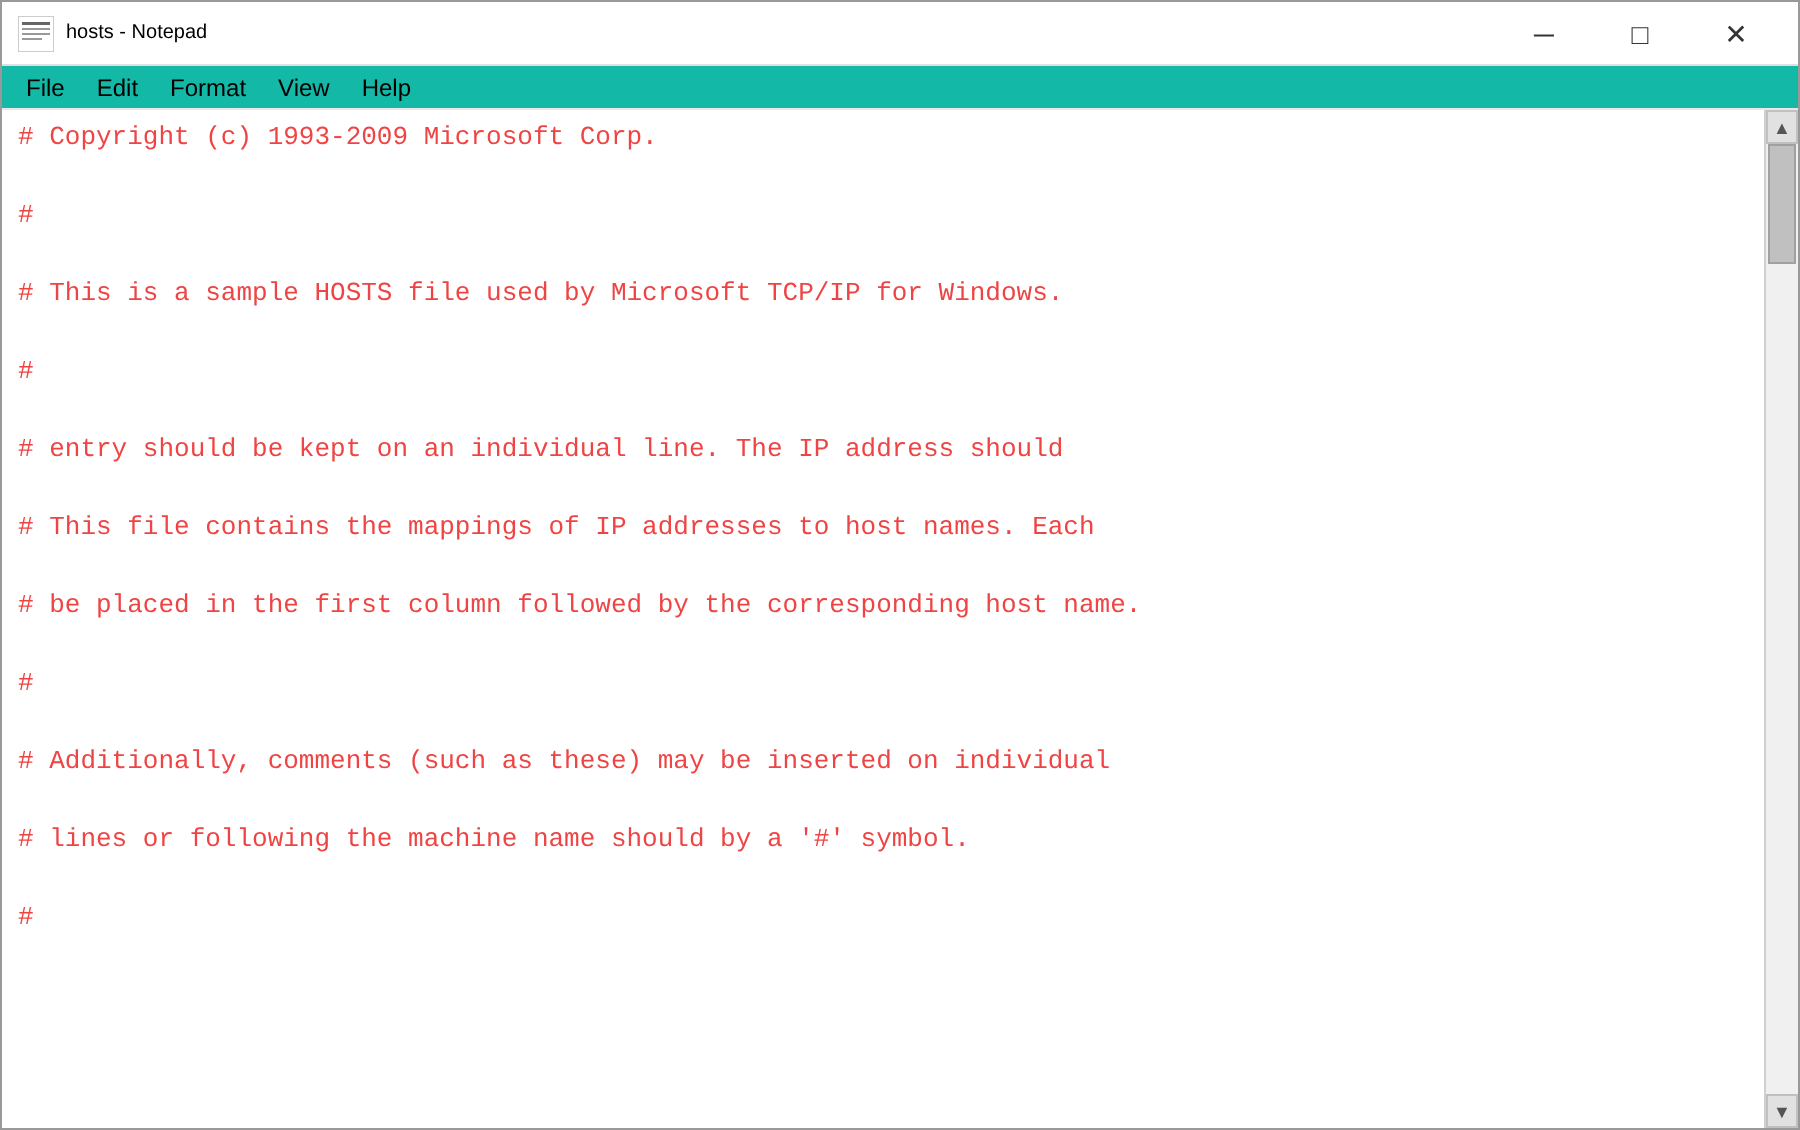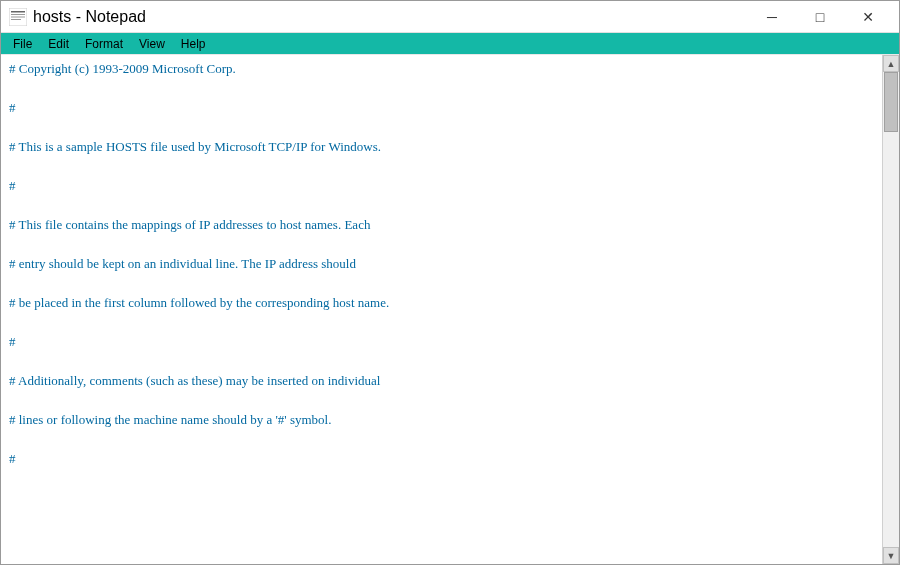--- a/index.html
+++ b/index.html
@@ -40,21 +40,21 @@
 
     .title-bar-icon {
       width: 18px;
       height: 18px;
       margin-right: 6px;
       flex-shrink: 0;
     }
 
     .title-bar-text {
       flex: 1;
-      font-size: 16px;
+      font-size: 10px;
       color: #000;
     }
 
     .title-bar-controls {
       display: flex;
       gap: 2px;
     }
 
     .title-bar-btn {
       width: 46px;
@@ -94,24 +94,24 @@
       display: flex;
       flex: 1;
       overflow: hidden;
     }
 
     .text-area {
       flex: 1;
       overflow-y: scroll;
       overflow-x: hidden;
       padding: 4px 8px;
-      font-family: Liberation Serif, serif;
+      font-family: Liberation Mono, monospace;
       font-size: 13px;
       line-height: 1.5;
-      color: #0369a1;
+      color: #ef4444;
       background: #fff;
       white-space: pre;
       outline: none;
     }
 
     .scrollbar {
       width: 17px;
       background: #f0f0f0;
       border-left: 1px solid #d0d0d0;
       display: flex;
@@ -183,22 +183,22 @@
     <div class="menu-item">Format</div>
     <div class="menu-item">View</div>
     <div class="menu-item">Help</div>
   </div>
 
   <div class="content-area">
     <div class="text-area"><span class="line"># Copyright (c) 1993-2009 Microsoft Corp.</span>
 <span class="line">#</span>
 <span class="line"># This is a sample HOSTS file used by Microsoft TCP/IP for Windows.</span>
 <span class="line">#</span>
+<span class="line"># entry should be kept on an individual line. The IP address should</span>
 <span class="line"># This file contains the mappings of IP addresses to host names. Each</span>
-<span class="line"># entry should be kept on an individual line. The IP address should</span>
 <span class="line"># be placed in the first column followed by the corresponding host name.</span>
 <span class="line">#</span>
 <span class="line"># Additionally, comments (such as these) may be inserted on individual</span>
 <span class="line"># lines or following the machine name should by a '#' symbol.</span>
 <span class="line">#</span>
 
 
 
 
 

